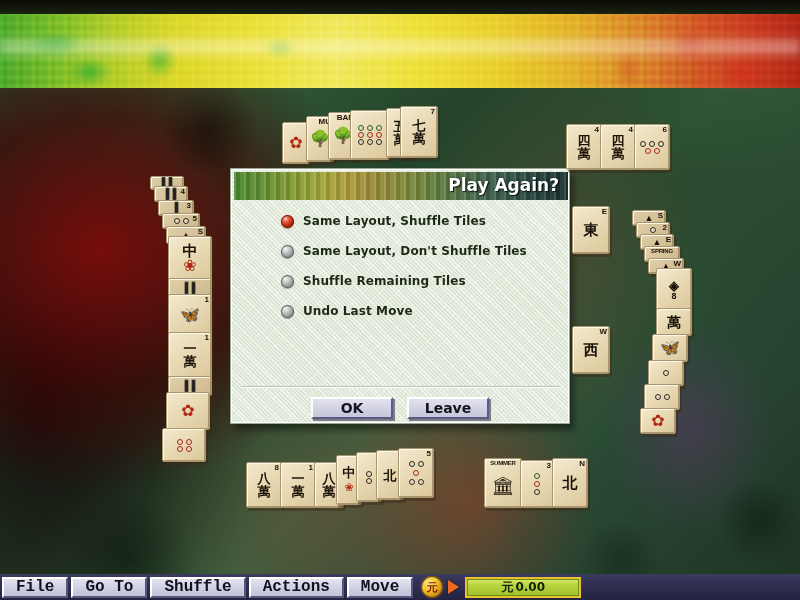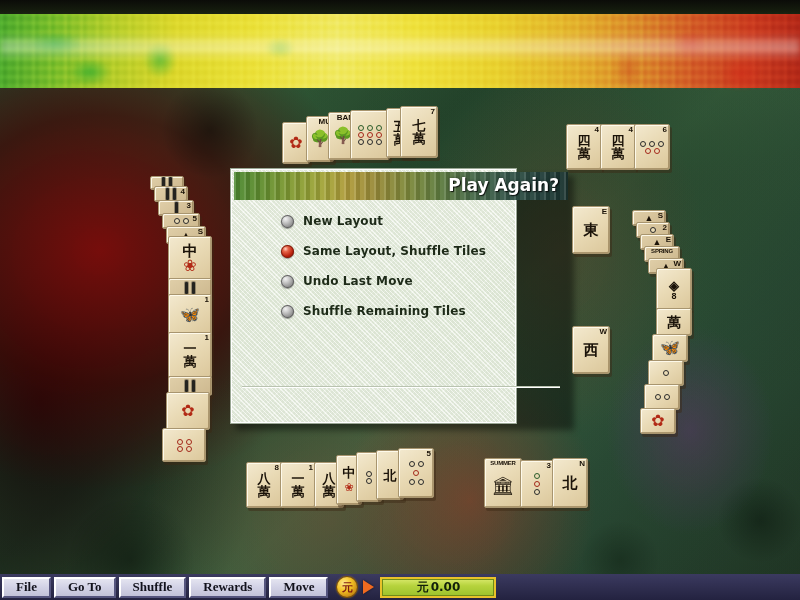--- a/index.html
+++ b/index.html
@@ -101,21 +101,21 @@
   .dot.k { border-color:#2a2a2a; }
   .bamboo { display:flex; gap:4px; }
   .bstick { width:3px; height:12px; background:#24231f; border-radius:1px; box-shadow:0 0 0 1px rgba(0,0,0,.3); }
 
   
   .dialog-shadow {
     position:absolute; left:236px; top:176px; width:338px; height:254px;
     background:rgba(0,0,0,.42); filter:blur(3px);
   }
   .dialog {
-    position:absolute; left:231px; top:169px; width:285px; height:254px;
+    position:absolute; left:231px; top:169px; width:338px; height:254px;
     background:#e7eede;
     border:1px solid #ffffff;
     box-shadow: 0 0 0 1px #9aa794;
     text-decoration: underline;
   }
   .dialog-tex {
     position:absolute; inset:0;
     background:
       repeating-linear-gradient(45deg, rgba(255,255,255,.55) 0 1px, rgba(205,216,198,.30) 1px 3px),
       repeating-linear-gradient(-45deg, rgba(255,255,255,.25) 0 1px, rgba(200,212,192,.18) 1px 4px),
@@ -182,22 +182,22 @@
   .toolbar {
     position:absolute; left:0; bottom:0; width:800px; height:26px;
     background:linear-gradient(180deg,#3b3a60 0%,#2e2d4e 55%,#232240 100%);
     display:flex; align-items:center; padding:0 2px; gap:3px;
   }
   .mbtn {
     height:21px; padding:0 12px; display:flex; align-items:center; justify-content:center;
     background:linear-gradient(180deg,#e4e4f0 0%,#d2d2e6 48%,#c2c2d8 100%);
     border-top:2px solid #ffffff; border-left:2px solid #ffffff;
     border-right:2px solid #55557e; border-bottom:2px solid #55557e;
-    font-size:13px; font-weight:bold; color:#12121c;
-    font-family:Liberation Serif, serif; cursor:pointer; white-space:nowrap;text-align:right;
+    font-size:16px; font-weight:bold; color:#12121c;
+    font-family:Liberation Mono, monospace; cursor:pointer; white-space:nowrap;text-align:right;
   }
   .coin {
     width:20px; height:20px; border-radius:50%; margin-left:6px; flex:0 0 20px;
     background:radial-gradient(circle at 34% 30%, #ffe98a 0%, #f5c327 40%, #c98a12 75%, #8e5c09 100%);
     box-shadow:0 0 0 1px #7a4f08, 0 0 3px rgba(255,210,80,.6);
     display:flex; align-items:center; justify-content:center;
     font-size:11px; font-weight:bold; color:#7e1b12; font-family:"DejaVu Sans", sans-serif;
   }
   .arrow {
     width:0;height:0; margin:0 3px; flex:0 0 auto;
@@ -590,47 +590,51 @@
   <div class="dialog">
     <div class="dialog-tex"></div>
 
     <div class="titlebar">
       <div class="titlebar-noise"></div>
       <div class="titlebar-txt">Play Again?</div>
     </div>
 
     <div class="opt-list" id="opt-list">
         <div class="opt">
-          <div class="radio"></div>
-          <div class="opt-label">New Layout</div>
-        </div>
-        <div class="opt">
           <div class="radio on"></div>
           <div class="opt-label">Same Layout, Shuffle Tiles</div>
+        </div>
+        <div class="opt">
+          <div class="radio"></div>
+          <div class="opt-label">Same Layout, Don't Shuffle Tiles</div>
+        </div>
+        <div class="opt">
+          <div class="radio"></div>
+          <div class="opt-label">Shuffle Remaining Tiles</div>
         </div>
         <div class="opt">
           <div class="radio"></div>
           <div class="opt-label">Undo Last Move</div>
         </div>
-        <div class="opt">
-          <div class="radio"></div>
-          <div class="opt-label">Shuffle Remaining Tiles</div>
-        </div>
       </div>
 
     <div class="divider"></div>
 
+    <div class="btn-row">
+      <div class="btn">OK</div>
+      <div class="btn">Leave</div>
+    </div>
   </div>
 
   <div class="toolbar">
     <div id="menu-btns" style="display:flex;gap:3px;">
         <div class="mbtn">File</div>
         <div class="mbtn">Go To</div>
         <div class="mbtn">Shuffle</div>
-        <div class="mbtn">Rewards</div>
+        <div class="mbtn">Actions</div>
         <div class="mbtn">Move</div>
       </div>
     <div class="coin">元</div>
     <div class="arrow"></div>
     <div class="money">
       <span>元</span>
         <span>0.00</span>
     </div>
   </div>
 

